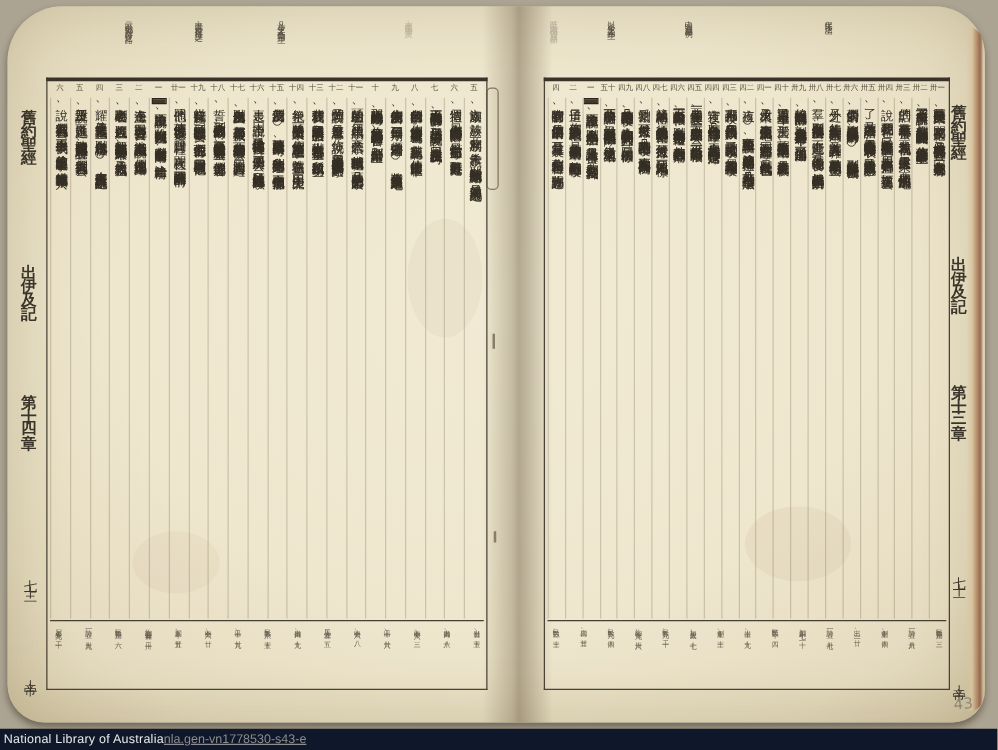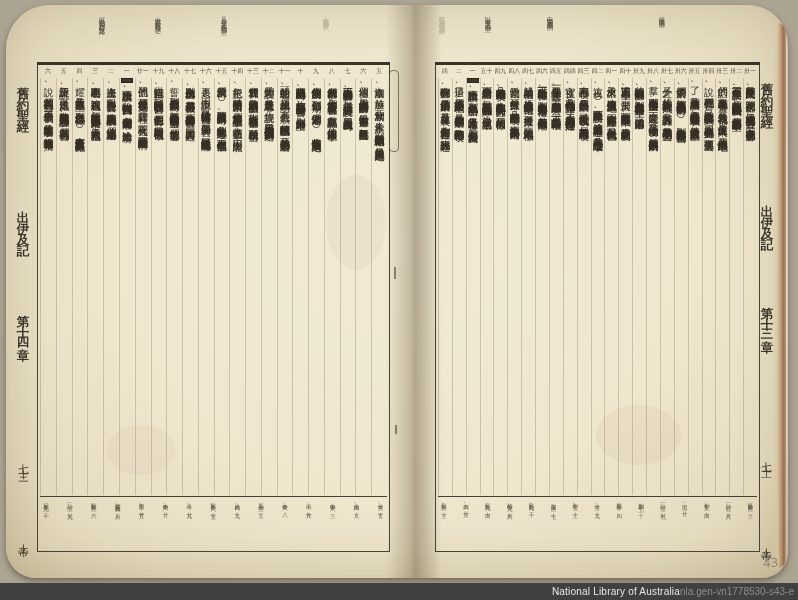--- a/index.html
+++ b/index.html
@@ -87,25 +87,25 @@
     font-size:6.5px;letter-spacing:1.5px;line-height:9px;color:#564f40;
     height:50px;writing-mode:vertical-rl;text-orientation:upright;position:absolute;top:6px;
   }
   .mnote.faint{opacity:.3;}
   
   .pencil{
     position:absolute;left:763px;top:556px;font-size:12px;color:#8f8878;
     transform:rotate(-4deg);font-family:"DejaVu Sans",sans-serif;
   }
   .bottombar{
-    position:absolute;left:0;bottom:0;width:798px;height:17px;background:#404040;
-    display:flex;align-items:center;justify-content:flex-end;
+    position:absolute;left:0;bottom:0;width:798px;height:17px;background:#0f172a;
+    display:flex;align-items:center;justify-content:flex-start;
   }
   .bottombar .lib{color:#e9e9e9;font-size:10px;padding-left:3px;letter-spacing:.2px;}
-  .bottombar .nlaid{color:#8d8d8d;font-size:10px;padding-right:4px;}
+  .bottombar .nlaid{color:#8d8d8d;font-size:10px;padding-right:4px;text-decoration:underline;}
 </style>
 </head>
 <body>
 
 <div class="book">
   <div class="edge-stack"></div>
   <div class="gutter"></div>
   <div class="stitch-loop"></div>
   <div class="stitch" style="left:388px;top:262px;width:2px;height:12px;"></div>
   <div class="stitch" style="left:389px;top:420px;width:2px;height:9px;"></div>

